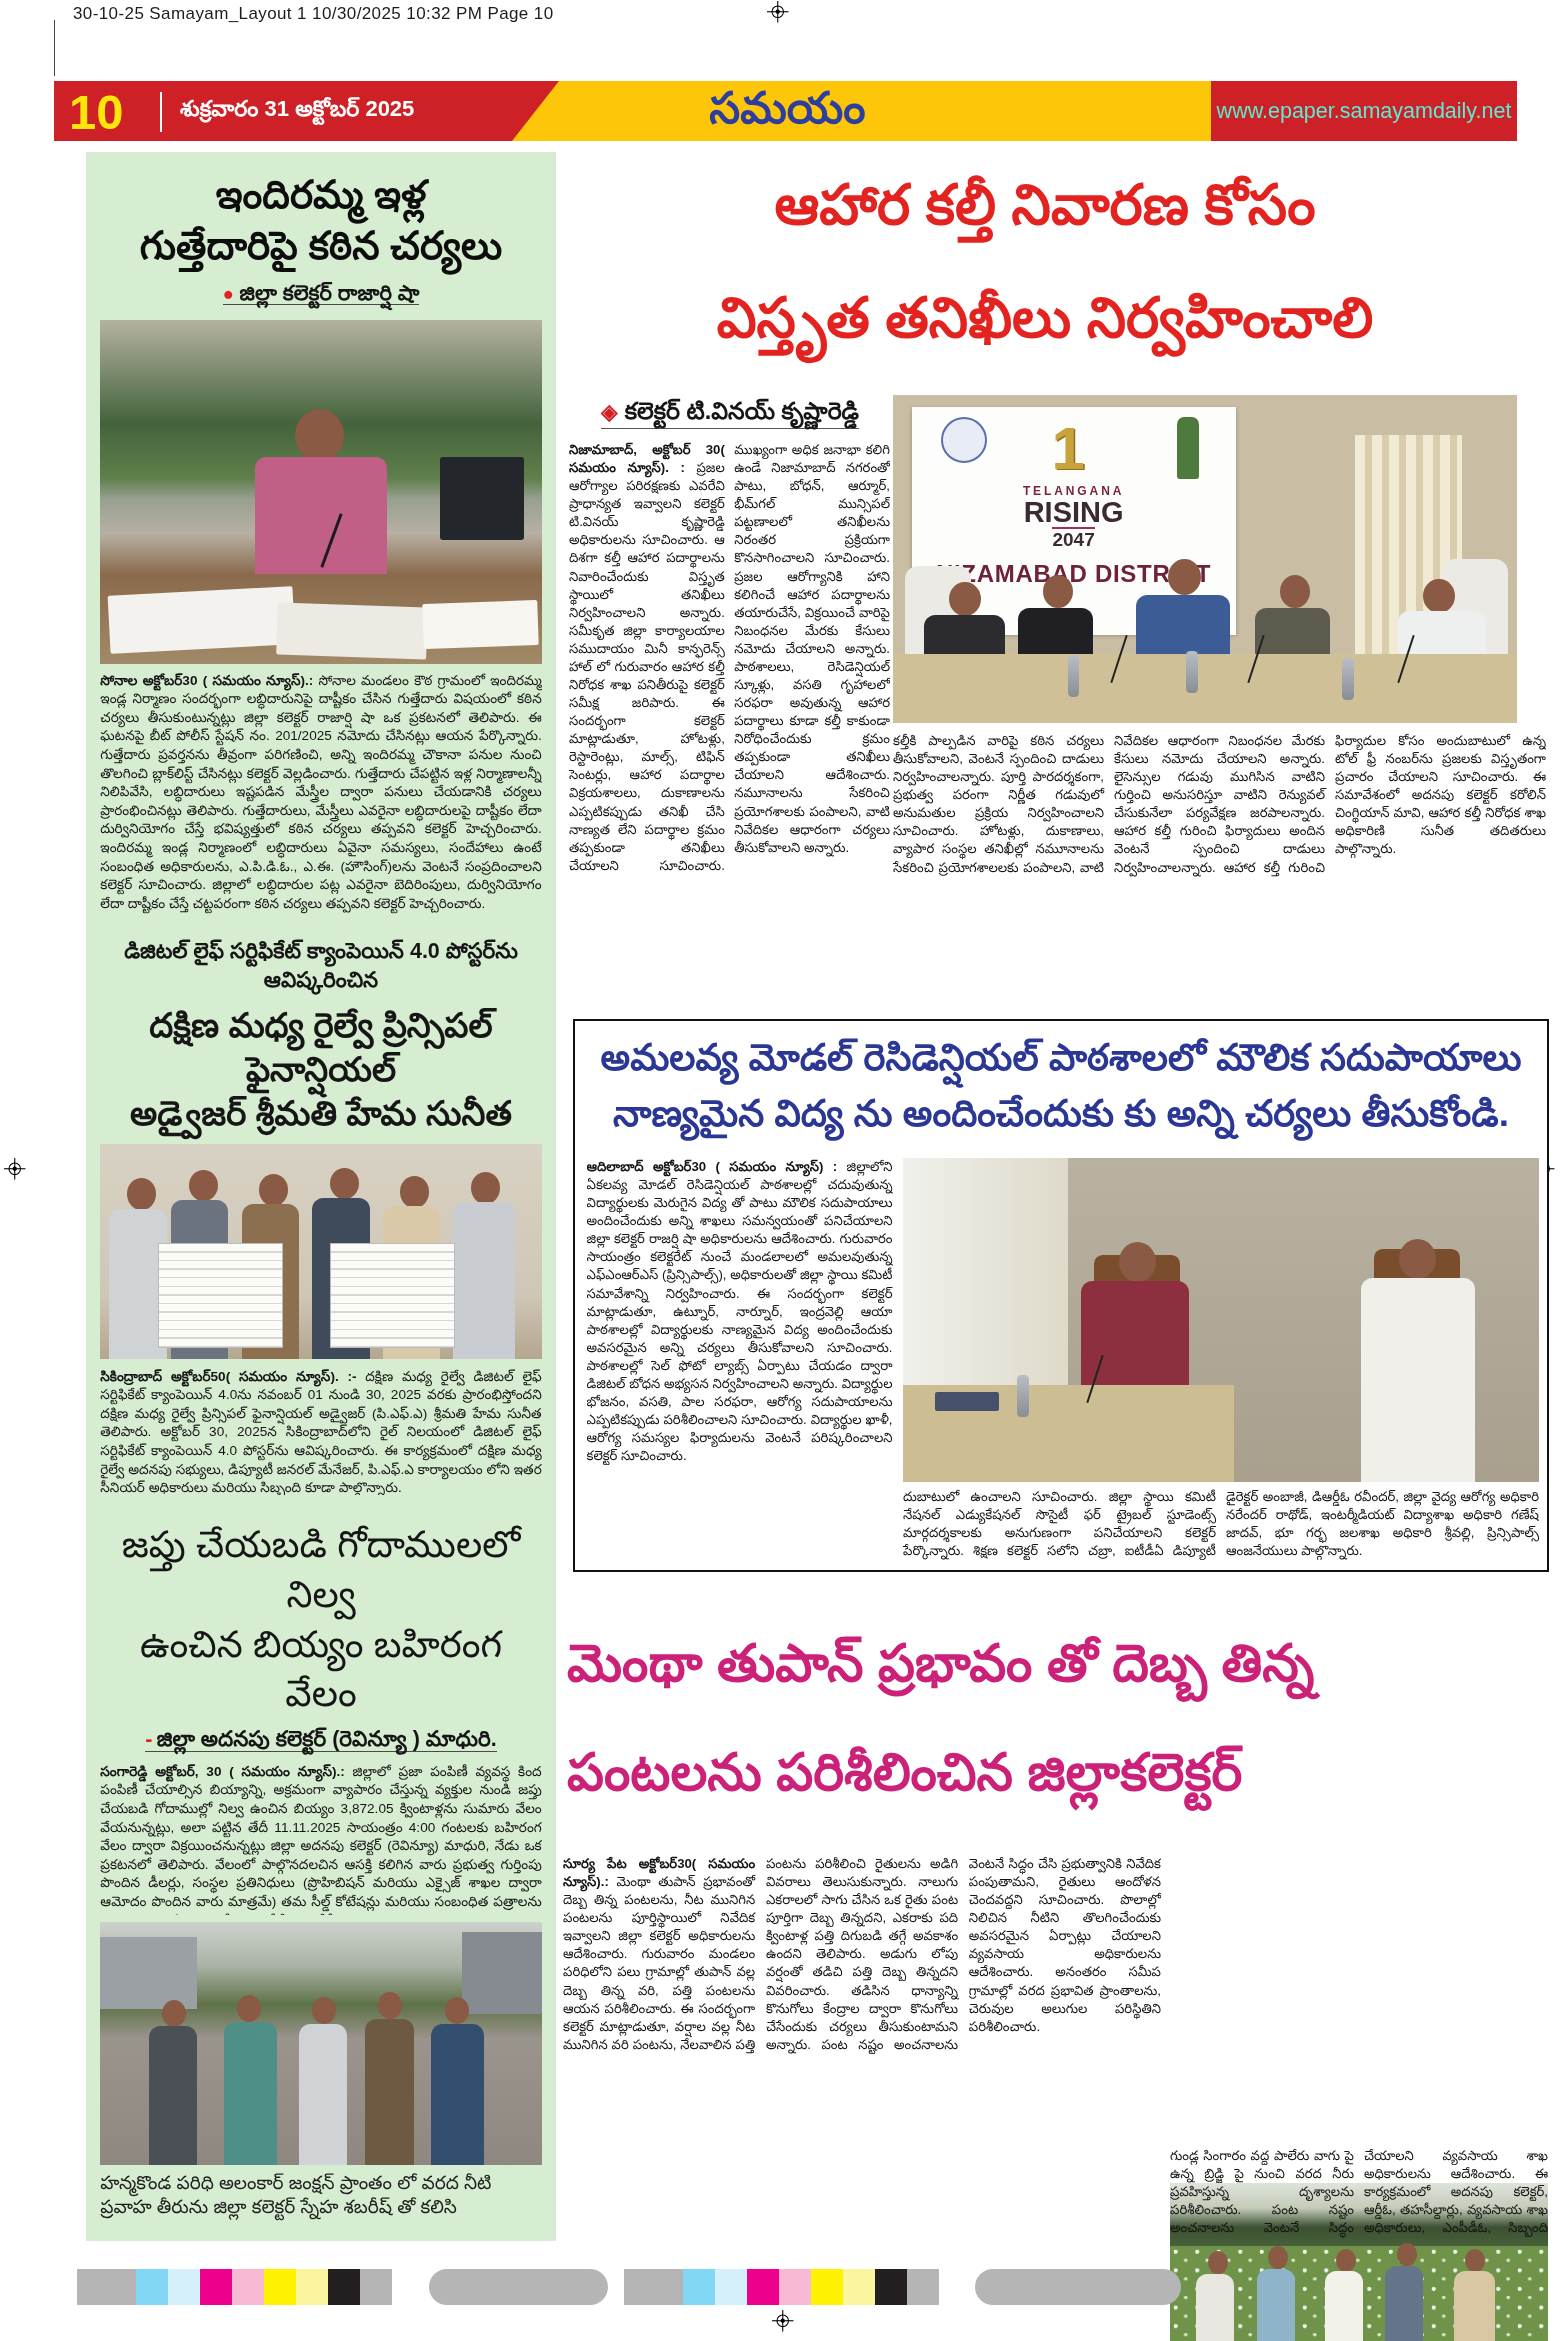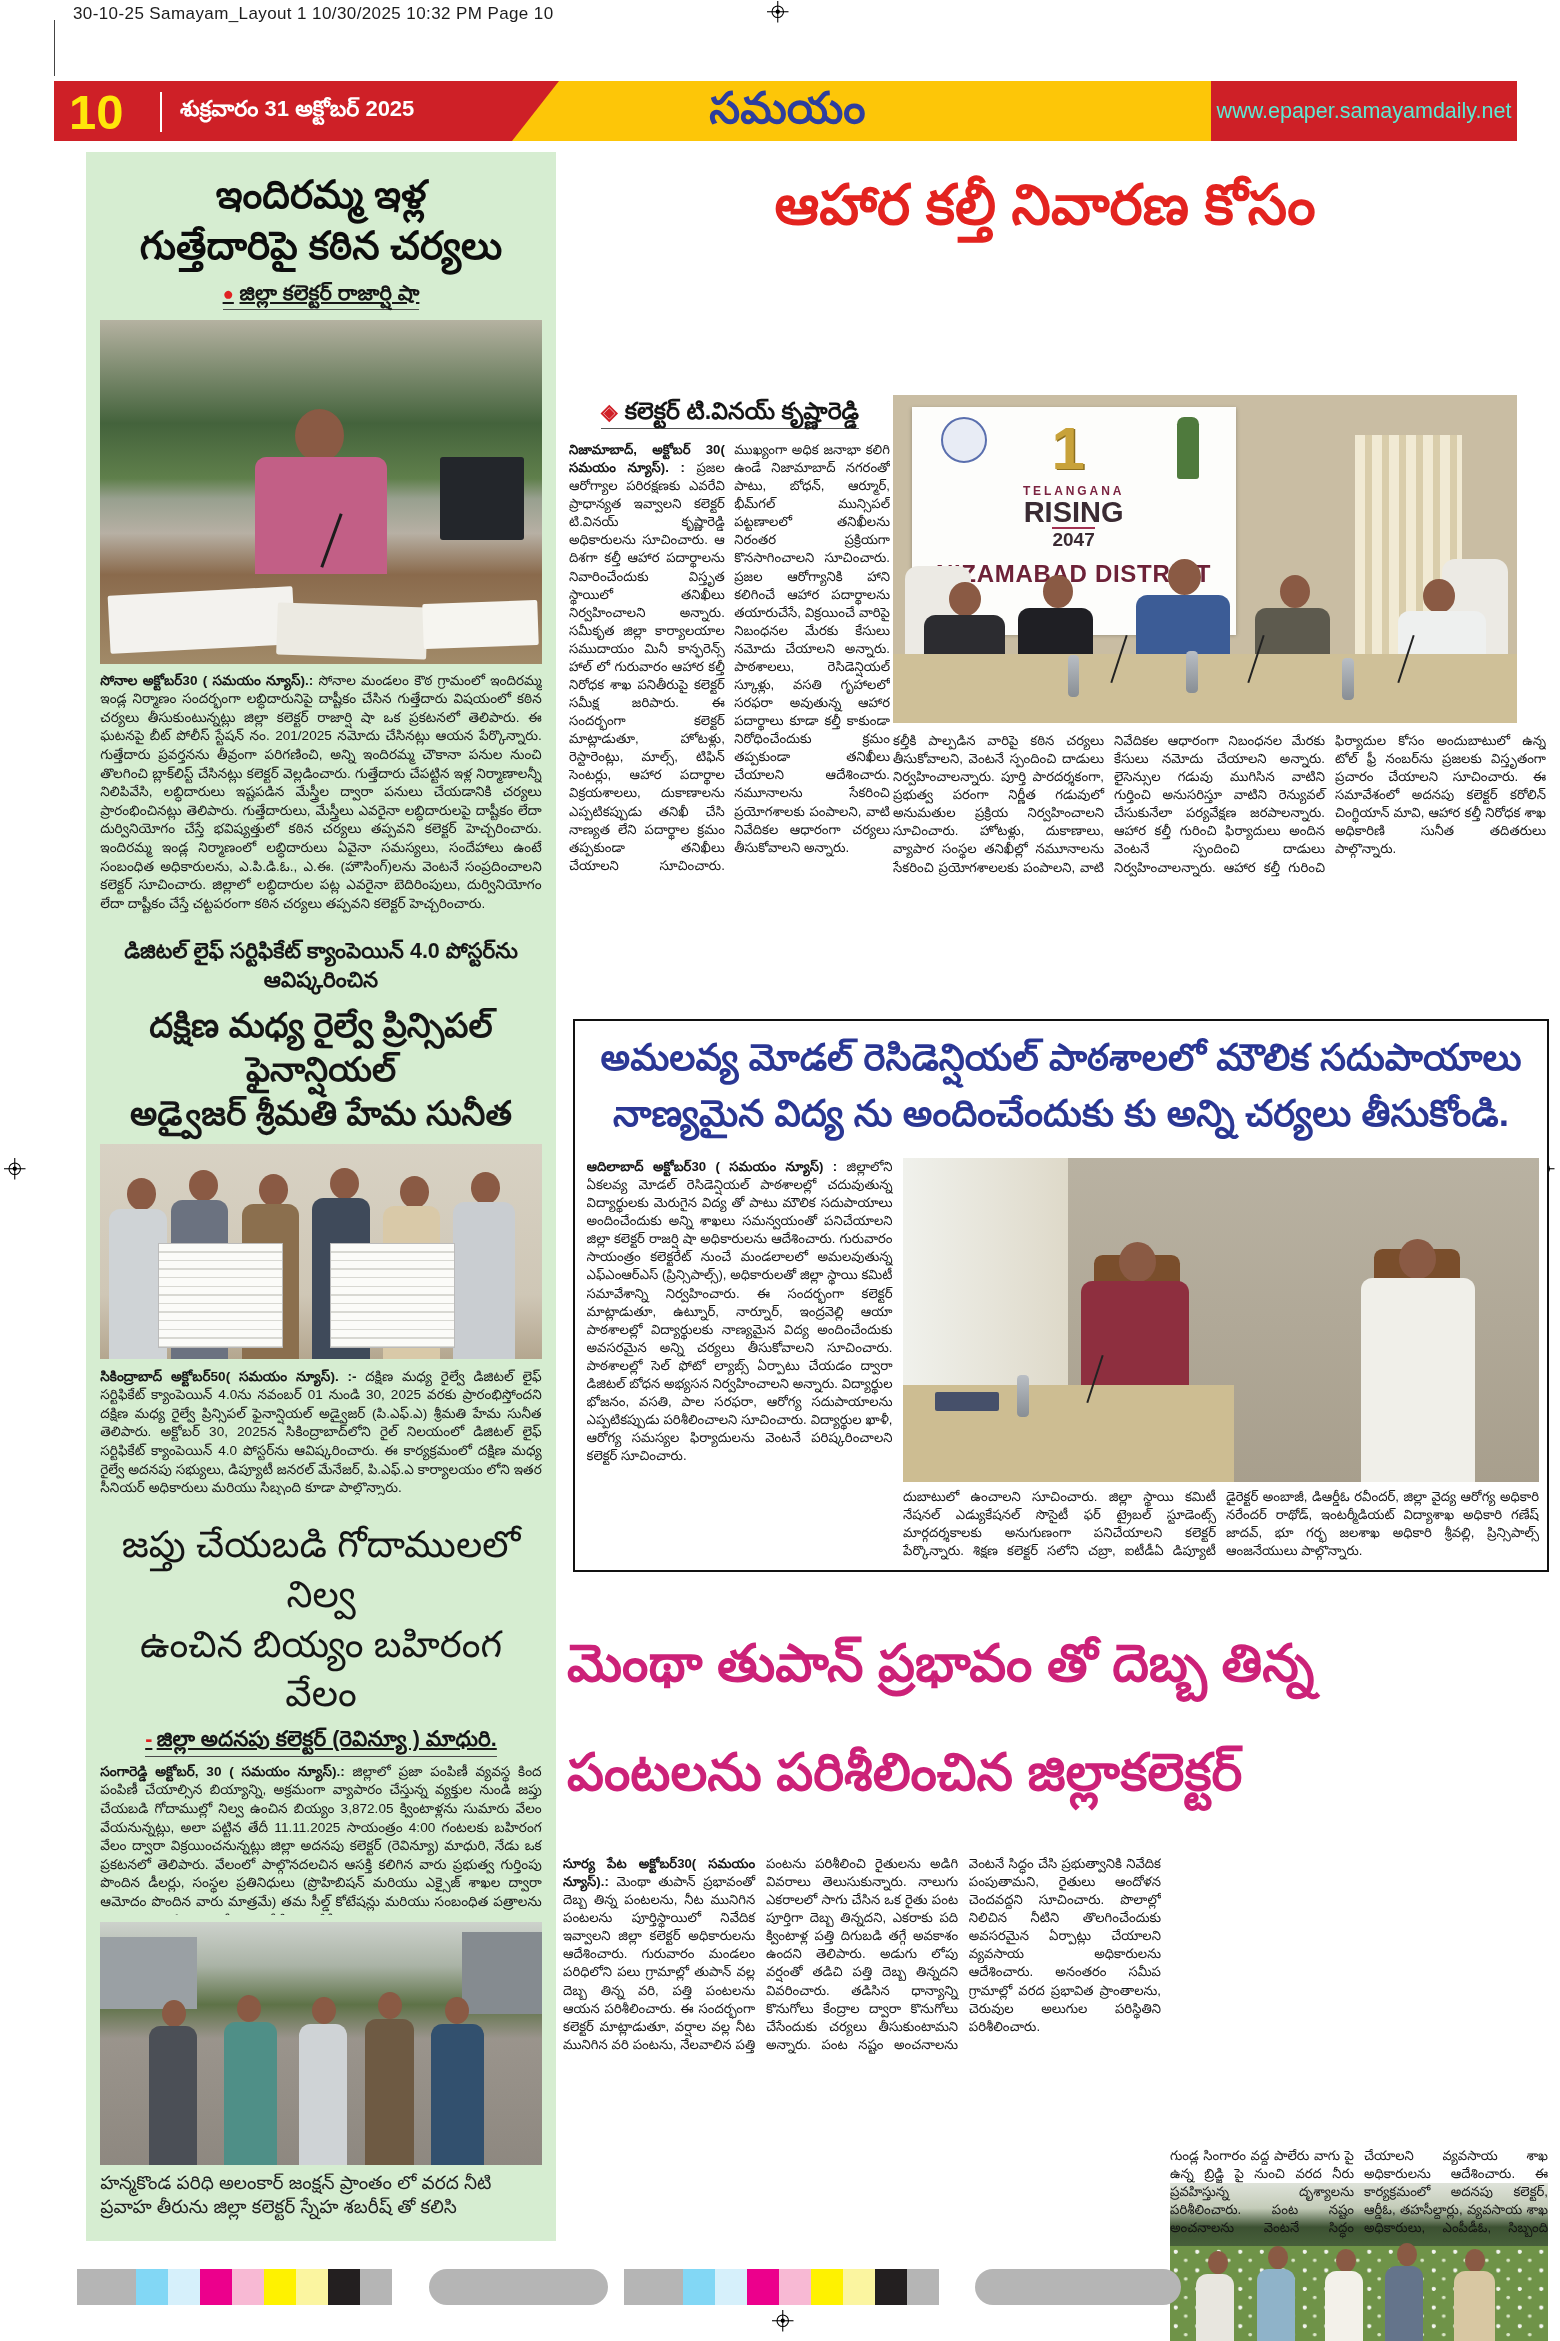--- a/index.html
+++ b/index.html
@@ -18,21 +18,21 @@
   .hdr-div{left:160px;top:92px;width:2.1px;height:40px;background:#fff;z-index:3;}
   .hdr-date{left:180px;top:96px;font-size:22px;font-weight:700;color:#fff;z-index:3;}
   .masthead{left:666px;top:83px;width:243px;text-align:center;font-size:44px;font-weight:800;
             color:#2e3e9e;z-index:3;}
   .site-url{font-size:21.5px;color:#5eead4;font-weight:400;}
   
   .green-panel{left:86px;top:152px;width:470px;height:2089px;background:#d6edd1;
                box-sizing:border-box;padding:17px 14.3px;}
   .lh1{font-size:39px;font-weight:800;line-height:1.32;text-align:center;color:#0d0d0d;}
   .lbyline{text-align:center;margin-top:8.6px;font-size:21px;font-weight:700;}
-  .lbyline .inner{border-bottom:1.4px solid #4a4a4a;padding-bottom:5px;text-decoration:underline;}
+  .lbyline .inner{border-bottom:1.4px solid #4a4a4a;}
   .red-dot{color:#e02222;font-size:18.6px;margin-right:5.7px;}
   .kicker{margin-top:15.7px;text-align:center;font-size:21.5px;font-weight:700;}
   .lh2{margin-top:5.7px;font-size:34px;font-weight:800;line-height:1.3;text-align:center;}
   .lh3{margin-top:25px;font-size:37px;font-weight:400;line-height:1.35;text-align:center;}
   .body-text{font-size:13.6px;line-height:1.37;text-align:justify;color:#141414;overflow:hidden;}
   .dl{font-weight:800;}
   .lbody1{margin-top:8px;height:252px;}
   .lbody2{margin-top:8.6px;height:127px;}
   .lbody3{margin-top:7.2px;height:152px;}
   .lcaption{margin-top:5.7px;font-size:18.6px;line-height:1.32;color:#1d1d1d;height:50px;overflow:hidden;}
@@ -207,20 +207,21 @@
       <div class="fig" style="left:45%;top:42%;width:11%;height:58%;background:#cfd3d6;"></div>
       <div class="head" style="left:63%;top:29%;width:24px;height:27px;"></div>
       <div class="fig" style="left:60%;top:40%;width:11%;height:60%;background:#6e5a43;"></div>
       <div class="head" style="left:78%;top:31%;width:24px;height:27px;"></div>
       <div class="fig" style="left:75%;top:42%;width:12%;height:58%;background:#32506e;"></div>
     </div>
     <div class="lcaption">హన్మకొండ  పరిధి అలంకార్ జంక్షన్ ప్రాంతం లో వరద నీటి ప్రవాహ తీరును జిల్లా కలెక్టర్ స్నేహ శబరీష్ తో కలిసి పరిశీలించిన కమిషనర్ చాహత్ బాజ్ పాయ్....</div>
   </div>
 
   <div class="abs main-h" style="top:172px;">ఆహార కల్తీ నివారణ కోసం</div>
+  <div class="abs main-h" style="top:285px;">విస్తృత తనిఖీలు నిర్వహించాలి</div>
   <div class="abs main-byline">
     <span class="inner"><span class="diamond">◈</span><span>కలెక్టర్ టి.వినయ్ కృష్ణారెడ్డి</span></span>
   </div>
   <div class="abs colsA body-text" style="font-size:13.2px;">
     <span class="dl">నిజామాబాద్, అక్టోబర్ 30( సమయం న్యూస్). :</span>
     <span>ప్రజల ఆరోగ్యాల పరిరక్షణకు ఎవరేవి ప్రాధాన్యత ఇవ్వాలని కలెక్టర్ టి.వినయ్ కృష్ణారెడ్డి అధికారులను సూచించారు. ఆ దిశగా కల్తీ ఆహార పదార్థాలను నివారించేందుకు విస్తృత స్థాయిలో తనిఖీలు నిర్వహించాలని అన్నారు. సమీకృత జిల్లా కార్యాలయాల సముదాయం మినీ కాన్ఫరెన్స్ హాల్ లో గురువారం ఆహార కల్తీ నిరోధక శాఖ పనితీరుపై కలెక్టర్ సమీక్ష జరిపారు. ఈ సందర్భంగా కలెక్టర్ మాట్లాడుతూ, హోటళ్లు, రెస్టారెంట్లు, మాల్స్, టిఫిన్ సెంటర్లు, ఆహార పదార్థాల విక్రయశాలలు, దుకాణాలను ఎప్పటికప్పుడు తనిఖీ చేసి నాణ్యత లేని పదార్థాల క్రమం తప్పకుండా తనిఖీలు చేయాలని సూచించారు. ముఖ్యంగా అధిక జనాభా కలిగి ఉండే నిజామాబాద్ నగరంతో పాటు, బోధన్, ఆర్మూర్, భీమ్‌గల్ మున్సిపల్ పట్టణాలలో తనిఖీలను నిరంతర ప్రక్రియగా కొనసాగించాలని సూచించారు. ప్రజల ఆరోగ్యానికి హాని కలిగించే ఆహార పదార్థాలను తయారుచేసే, విక్రయించే వారిపై నిబంధనల మేరకు కేసులు నమోదు చేయాలని అన్నారు. పాఠశాలలు, రెసిడెన్షియల్ స్కూళ్లు, వసతి గృహాలలో సరఫరా అవుతున్న ఆహార పదార్థాలు కూడా కల్తీ కాకుండా నిరోధించేందుకు క్రమం తప్పకుండా తనిఖీలు చేయాలని ఆదేశించారు. నమూనాలను సేకరించి ప్రయోగశాలకు పంపాలని, వాటి నివేదికల ఆధారంగా చర్యలు తీసుకోవాలని అన్నారు.</span>
   </div>
 
   <div class="abs photo-meeting photo">
     <div class="curtain"></div>

